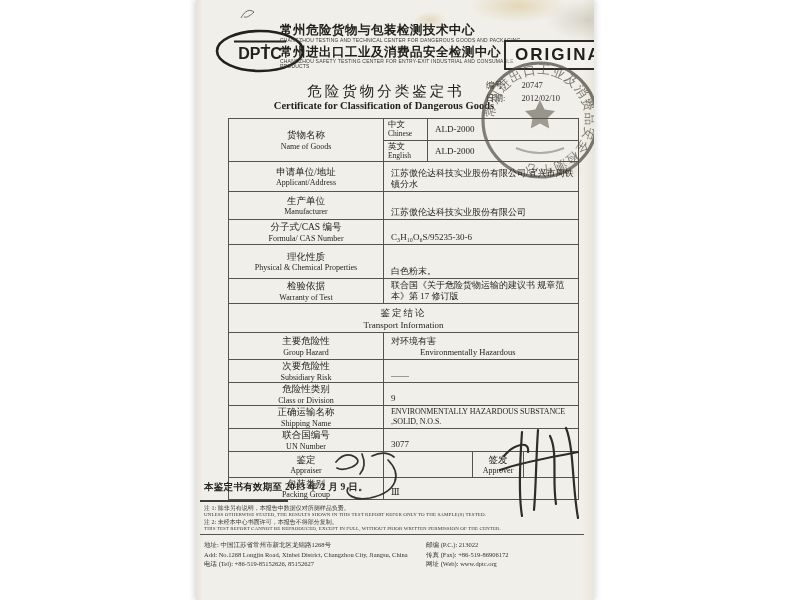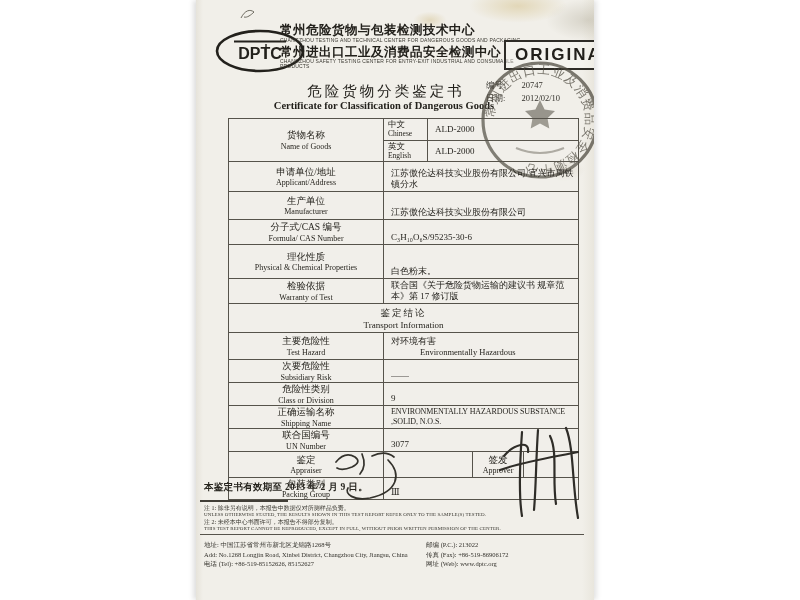--- a/index.html
+++ b/index.html
@@ -199,21 +199,21 @@
     </div>
 
     <div class="sectionrow" style="height:24px;">
       <div class="sec-zh">鉴定结论</div>
       <div class="sec-en">Transport Information</div>
     </div>
 
     <div class="trow" style="height:27px;">
       <div class="lbl">
         <div class="lz">主要危险性</div>
-        <div class="le">Test Hazard</div>
+        <div class="le">Group Hazard</div>
       </div>
       <div class="val">
         <span>对环境有害</span>
         <span class="v2">Environmentally Hazardous</span>
       </div>
     </div>
 
     <div class="trow" style="height:23px;">
       <div class="lbl">
         <div class="lz">次要危险性</div>

